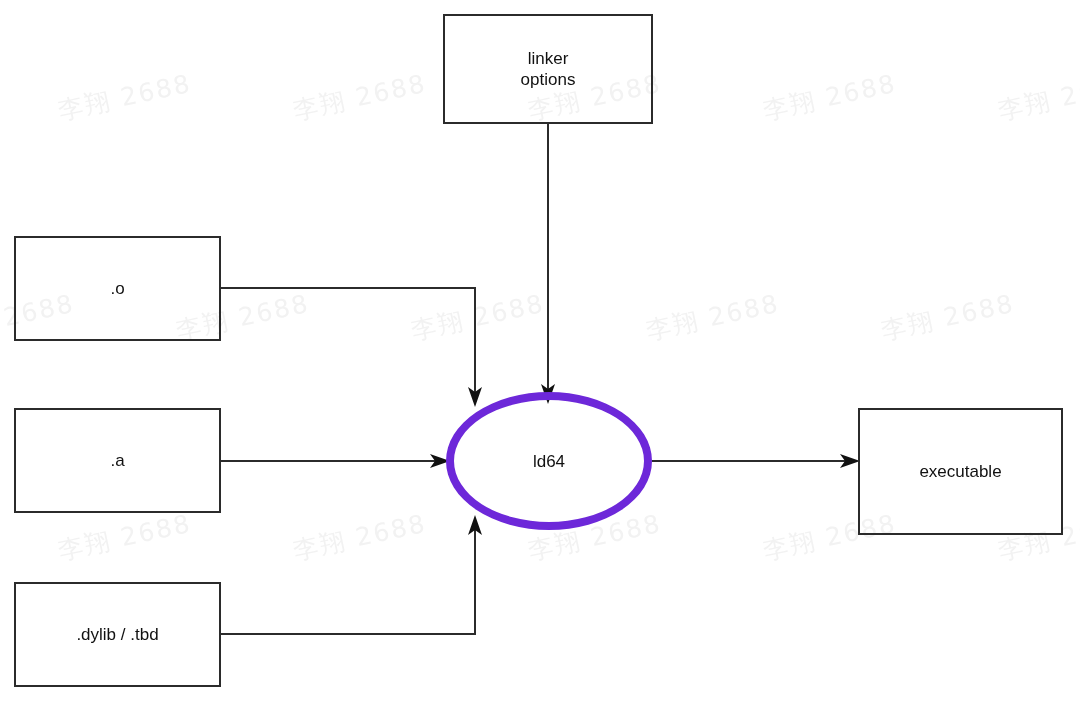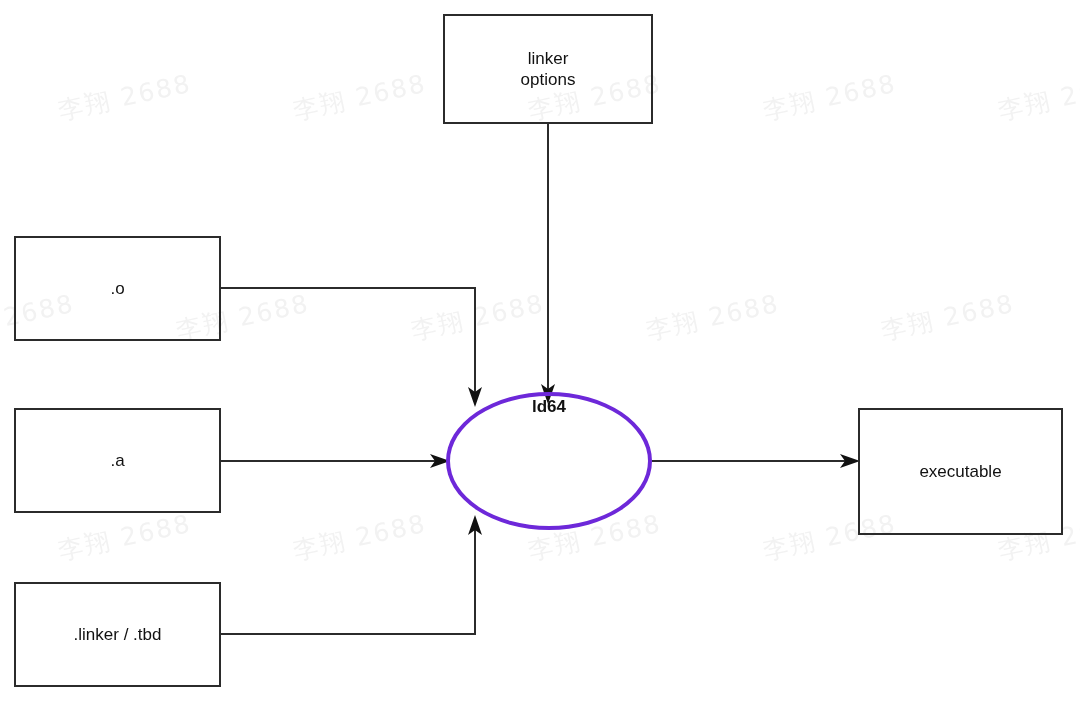--- a/index.html
+++ b/index.html
@@ -63,26 +63,26 @@
   .node-label {
     font-family: "Liberation Sans", "DejaVu Sans", sans-serif;
     font-size: 17px;
     line-height: 21px;
     color: #111111;
     white-space: pre-line;
   }
   .node-ellipse {
     position: absolute;
     box-sizing: border-box;
-    border: 4px solid #6d28d9;
+    border: 8px solid #6d28d9;
     border-radius: 50%;
     background: transparent;
     display: flex;
+    align-items: center;
     justify-content: center;
-    font-weight: bold;
   }
   #edge-svg {
     position: absolute;
     left: 0;
     top: 0;
     width: 1080px;
     height: 701px;
     overflow: visible;
   }
   #edge-svg path, #edge-svg line {
@@ -155,21 +155,21 @@
 
     <div class="node-box" style="left:14px; top:236px; width:207px; height:105px;">
       <span class="node-label">.o</span>
     </div>
 
     <div class="node-box" style="left:14px; top:408px; width:207px; height:105px;">
       <span class="node-label">.a</span>
     </div>
 
     <div class="node-box" style="left:14px; top:582px; width:207px; height:105px;">
-      <span class="node-label">.linker / .tbd</span>
+      <span class="node-label">.dylib / .tbd</span>
     </div>
 
     <div class="node-ellipse" style="left:446px; top:392px; width:206px; height:138px;">
       <span class="node-label">ld64</span>
     </div>
 
     <div class="node-box" style="left:858px; top:408px; width:205px; height:127px;">
       <span class="node-label">executable</span>
     </div>
 

